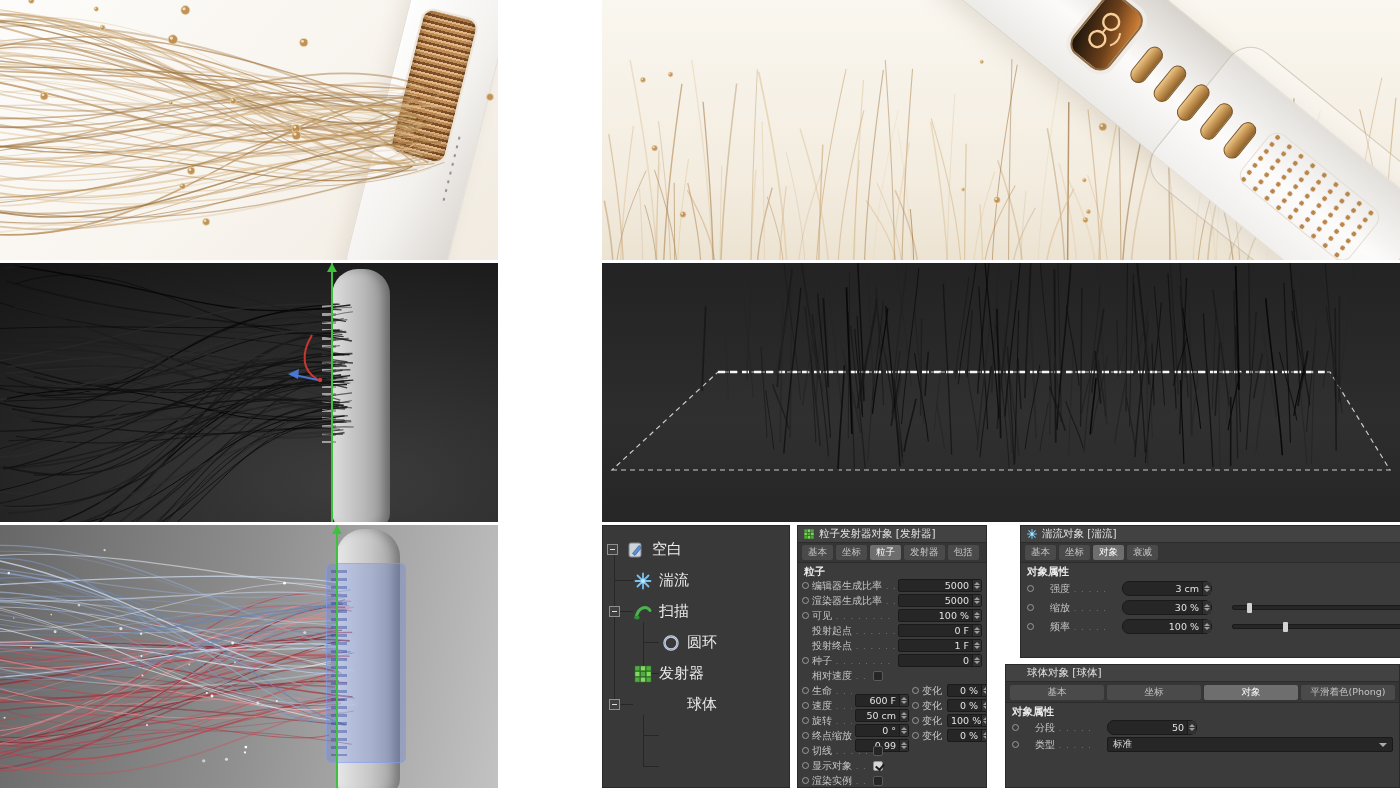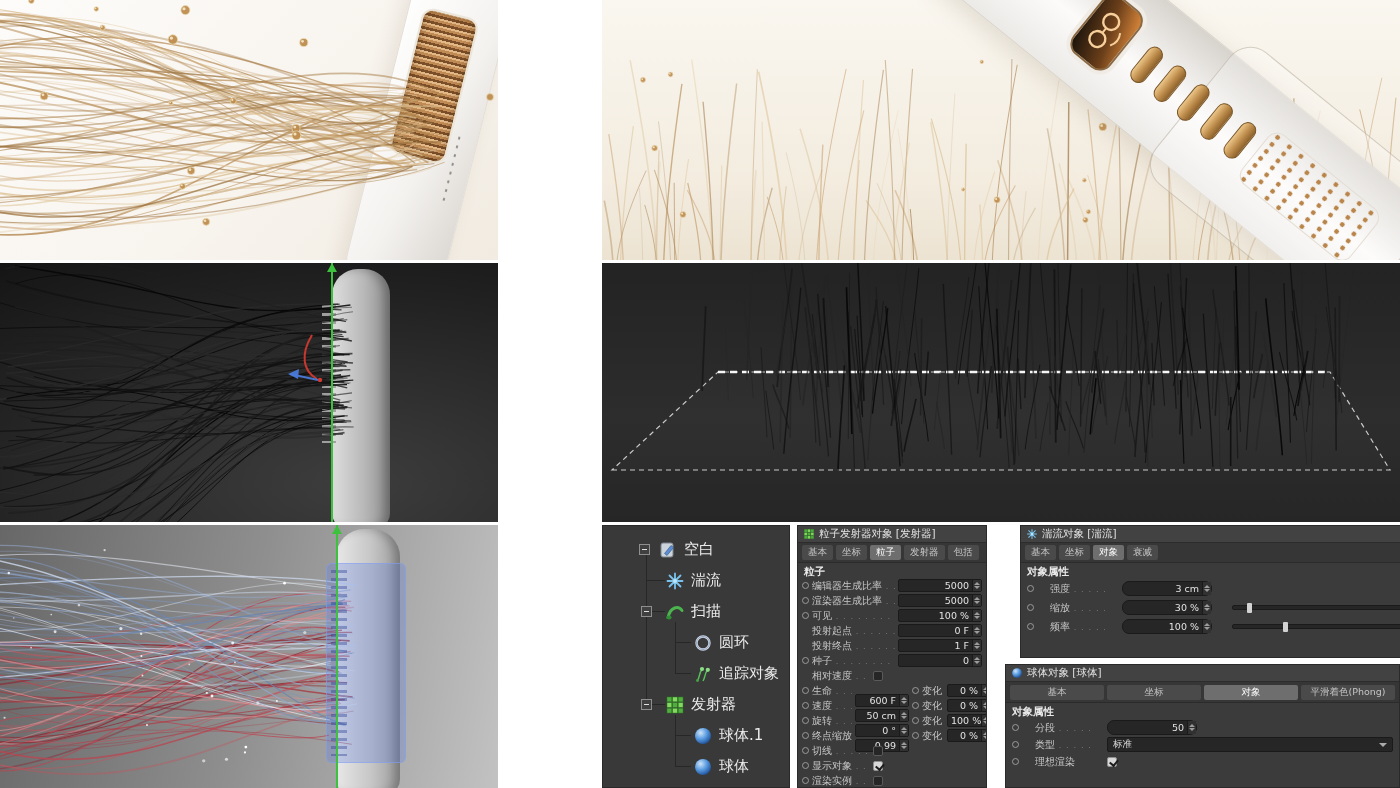--- a/index.html
+++ b/index.html
@@ -85,21 +85,21 @@
   .cbox.on{background:#d8d8d8;border-color:#8f8f8f;}
   .cbox.on::after{content:"";position:absolute;left:2.5px;top:0.5px;width:3.5px;height:6px;border:solid #1d1d1d;border-width:0 2px 2px 0;transform:rotate(40deg);}
   .slidertrack{flex:1;height:5px;background:#262626;border:1px solid #1a1a1a;border-radius:2px;position:relative;margin-left:4px;}
   .sliderhandle{position:absolute;top:-3.5px;width:5px;height:10px;background:#d2d2d2;border-radius:1px;}
   .selfield{flex:1;display:flex;align-items:center;background:#262626;border:1px solid #1a1a1a;border-radius:2px;height:15px;padding:0 5px;color:#dedede;}
   .selfield .sval{flex:1;text-align:left;font-size:9.5px;white-space:nowrap;overflow:hidden;}
   .selfield::after{content:"";width:0;height:0;border:4px solid transparent;border-top-color:#ababab;margin-top:4px;flex:none;}
 
   
   .om{background:#393939;border:1px solid #2a2a2a;}
-  .tree{position:relative;height:100%;padding-top:8px;margin-left:32px;}
+  .tree{position:relative;height:100%;padding-top:8px;}
   .titem{position:relative;display:flex;align-items:center;height:31px;gap:6px;color:#ebebeb;font-size:15px;white-space:nowrap;}
   .ticon{width:20px;height:20px;flex:none;display:inline-block;}
   .tline{position:absolute;background:#272727;}
   .texp{position:absolute;width:11px;height:11px;background:#404040;border:1px solid #8f8f8f;z-index:2;}
   .texp::after{content:"";position:absolute;left:2px;right:2px;top:4px;height:1px;background:#e0e0e0;}
   .texp.inline{position:relative;flex:none;margin-right:2px;}
 </style>
 </head>
 <body>
 
@@ -798,66 +798,37 @@
       </div>
       <div class="titem" style="padding-left:58px">
         <span class="ticon">
           <svg viewBox="0 0 20 20" width="20" height="20">
               <circle cx="10" cy="10" r="6.5" fill="none" stroke="#cfd9ea" stroke-width="2.4"></circle>
               <circle cx="10" cy="10" r="6.5" fill="none" stroke="#6e7f9d" stroke-width="0.6"></circle>
             </svg>
         </span>
         <span class="tlabel">圆环</span>
       </div>
-      <div class="titem" style="padding-left:58px">
-        <span class="ticon">
-          <svg viewBox="0 0 20 20" width="20" height="20">
-              <g stroke="#58c05a" stroke-width="1.4" fill="none">
-                <path d="M4.5 16.5 C7 12.5,6 9,9 5.5"></path>
-                <path d="M10 17 C12.5 13,11.5 9.5,14.5 6"></path>
-              </g>
-              <circle cx="9" cy="5" r="2.1" fill="#8ade84"></circle>
-              <circle cx="14.8" cy="5.8" r="2.1" fill="#8ade84"></circle>
-              <circle cx="4.5" cy="16.5" r="1.4" fill="#44a546"></circle>
-            </svg>
-        </span>
-        <span class="tlabel">追踪对象</span>
-      </div>
       <div class="titem" style="padding-left:30px">
         <span class="ticon">
           <svg viewBox="0 0 20 20" width="20" height="20">
               <g stroke="#2c7a22" stroke-width="0.5">
                 <rect x="2" y="2" width="4.8" height="4.8" fill="#4fae3f"></rect>
                 <rect x="7.6" y="2" width="4.8" height="4.8" fill="#83d95f"></rect>
                 <rect x="13.2" y="2" width="4.8" height="4.8" fill="#4fae3f"></rect>
                 <rect x="2" y="7.6" width="4.8" height="4.8" fill="#83d95f"></rect>
                 <rect x="7.6" y="7.6" width="4.8" height="4.8" fill="#4fae3f"></rect>
                 <rect x="13.2" y="7.6" width="4.8" height="4.8" fill="#83d95f"></rect>
                 <rect x="2" y="13.2" width="4.8" height="4.8" fill="#4fae3f"></rect>
                 <rect x="7.6" y="13.2" width="4.8" height="4.8" fill="#83d95f"></rect>
                 <rect x="13.2" y="13.2" width="4.8" height="4.8" fill="#4fae3f"></rect>
               </g>
             </svg>
         </span>
         <span class="tlabel">发射器</span>
-      </div>
-      <div class="titem" style="padding-left:58px">
-        <span class="ticon">
-          <svg viewBox="0 0 20 20" width="20" height="20">
-              <defs>
-                <radialGradient id="sphg" cx="35%" cy="30%" r="75%">
-                  <stop offset="0%" stop-color="#cfe4f8"></stop>
-                  <stop offset="50%" stop-color="#5d9ee2"></stop>
-                  <stop offset="100%" stop-color="#1b4f97"></stop>
-                </radialGradient>
-              </defs>
-              <circle cx="10" cy="10" r="8" fill="url(#sphg)"></circle>
-            </svg>
-        </span>
-        <span class="tlabel">球体.1</span>
       </div>
       <div class="titem" style="padding-left:58px">
         <span class="ticon">
           <svg viewBox="0 0 20 20" width="20" height="20">
               <circle cx="10" cy="10" r="8" fill="url(#sphg)"></circle>
             </svg>
         </span>
         <span class="tlabel">球体</span>
       </div>
     </div>
@@ -1096,21 +1067,16 @@
             <span class="spin"></span>
           </span>
       </div>
       <div class="rowL rowS">
         <span class="adot"></span>
         <span class="rlabel w56 dots">类型</span>
         <span class="selfield">
             <span class="sval">标准</span>
           </span>
       </div>
-      <div class="rowL rowS">
-        <span class="adot"></span>
-        <span class="rlabel w56">理想渲染</span>
-        <span class="cbox on"></span>
-      </div>
     </div>
   </section>
 
 </div>
 
 </body></html>

